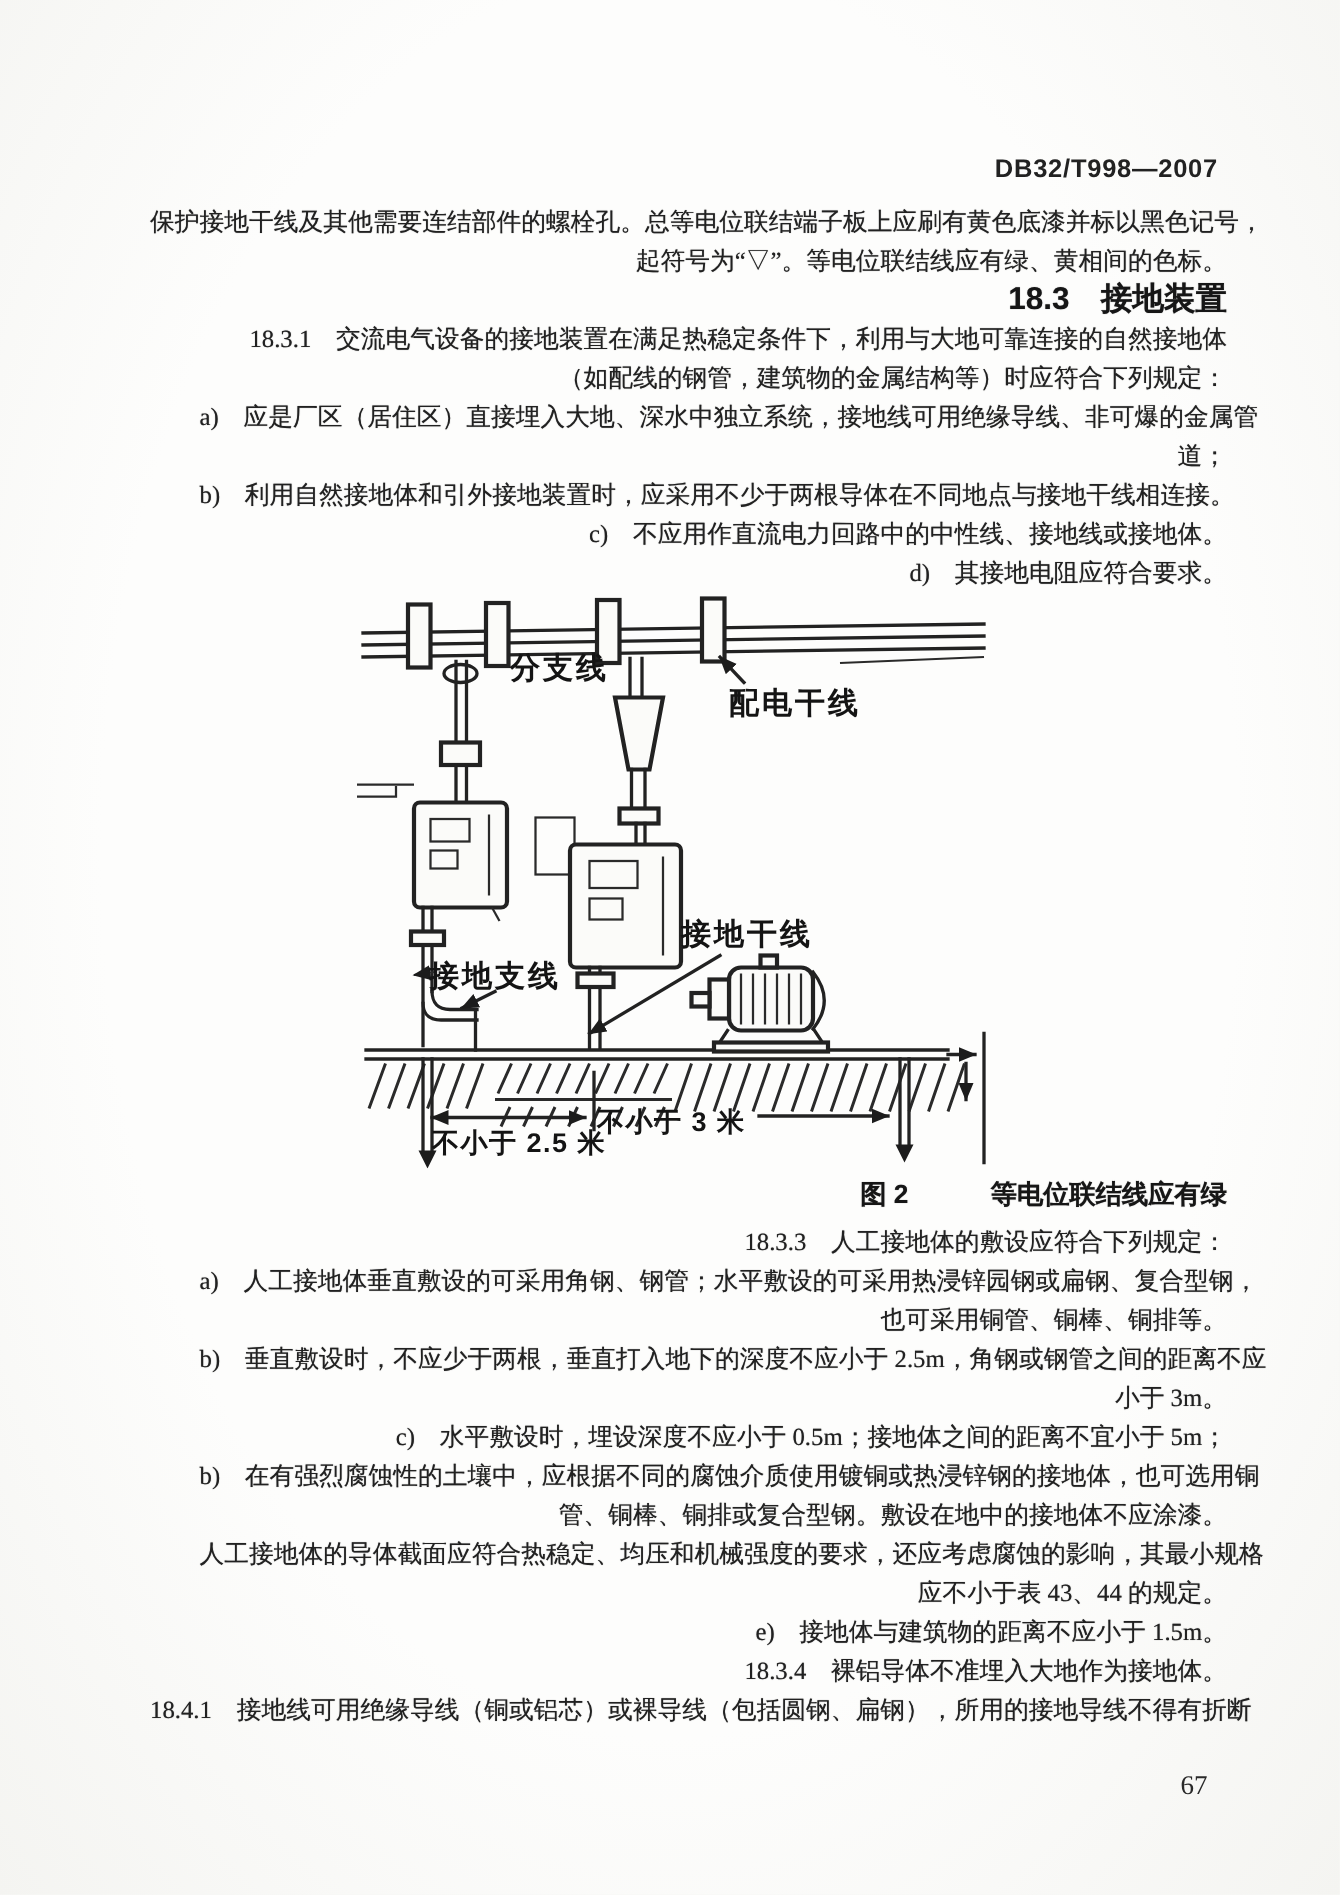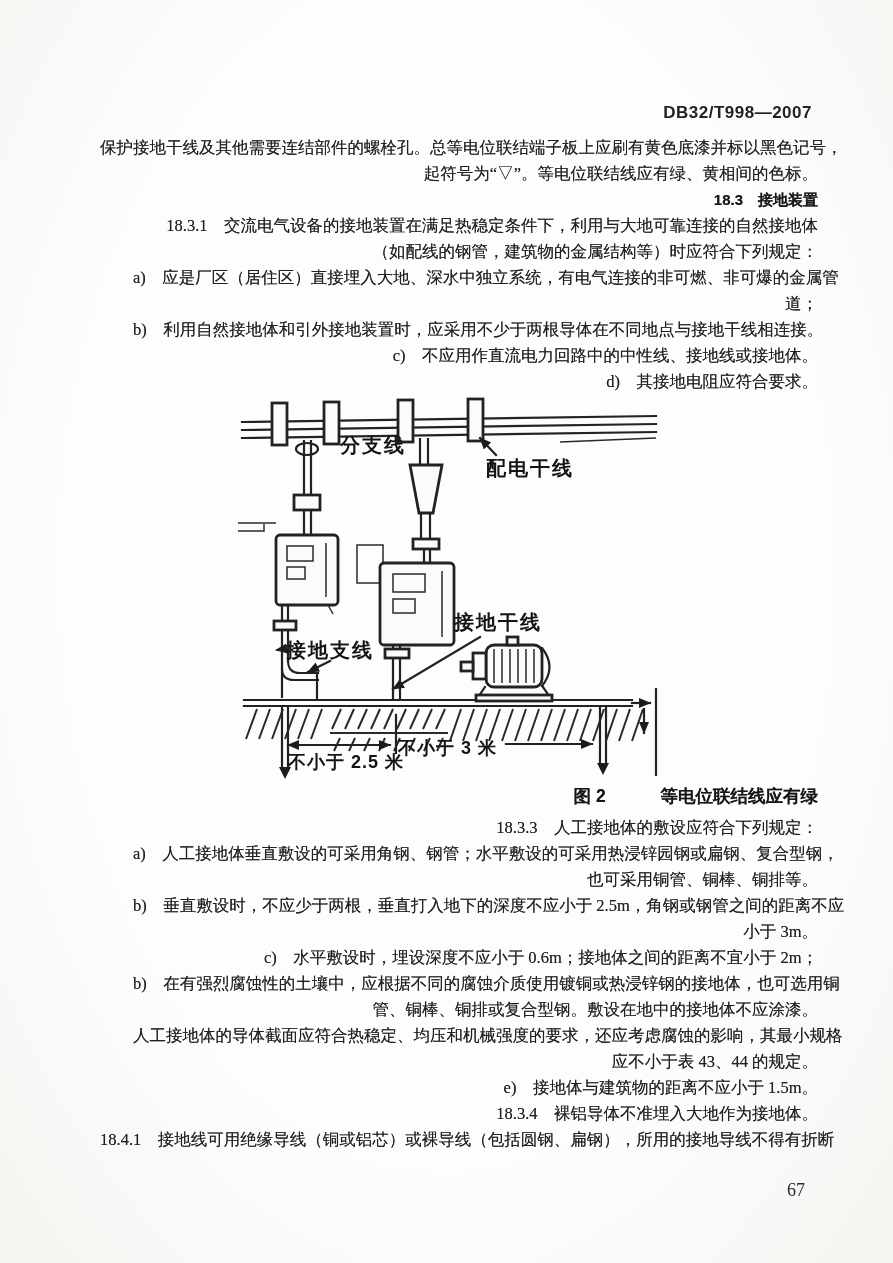--- a/index.html
+++ b/index.html
@@ -28,21 +28,21 @@
   .tline{
     white-space:pre;
     line-height:26px;
     font-size:16.5px;
     color:#212121;
     text-shadow:0 0 .6px rgba(40,40,40,.65);
   }
   .tline.indent{padding-left:33px;}
   .tline.heading{
     font-family:"Liberation Sans", sans-serif;
-    font-weight:bold; font-size:15px; color:#161616;
+    font-weight:bold; font-size:21px; color:#161616;
   }
   .figure-block{margin:2px 0 0 0;}
   .figure-block svg{display:block; margin-left:130px;}
   .fig-caption{
     margin:4px 0 6px 0; line-height:26px; height:26px;
     font-family:"Liberation Sans", sans-serif;
     font-weight:bold; font-size:17.5px; color:#161616;
     text-shadow:0 0 .6px rgba(40,40,40,.6);
   }
   .fig-caption .cap-no{margin-left:180px;}
@@ -77,21 +77,21 @@
   <div class="doc-header">DB32/T998—2007</div>
 
   <div class="text-column">
 
     <div id="lines-top">
         <div class="tline flush">保护接地干线及其他需要连结部件的螺栓孔。总等电位联结端子板上应刷有黄色底漆并标以黑色记号，</div>
         <div class="tline flush">起符号为“▽”。等电位联结线应有绿、黄相间的色标。</div>
         <div class="tline heading">18.3　接地装置</div>
         <div class="tline flush">18.3.1　交流电气设备的接地装置在满足热稳定条件下，利用与大地可靠连接的自然接地体</div>
         <div class="tline flush">（如配线的钢管，建筑物的金属结构等）时应符合下列规定：</div>
-        <div class="tline indent">a)　应是厂区（居住区）直接埋入大地、深水中独立系统，有电气连接的非可燃、非可爆的金属管</div>
+        <div class="tline indent">a)　应是厂区（居住区）直接埋入大地、深水中独立系统，接地线可用绝缘导线、非可爆的金属管</div>
         <div class="tline flush">道；</div>
         <div class="tline indent">b)　利用自然接地体和引外接地装置时，应采用不少于两根导体在不同地点与接地干线相连接。</div>
         <div class="tline indent">c)　不应用作直流电力回路中的中性线、接地线或接地体。</div>
         <div class="tline indent">d)　其接地电阻应符合要求。</div>
       </div>
 
     <div class="figure-block">
       <svg width="430" height="382" viewBox="0 0 430 382" xmlns="http://www.w3.org/2000/svg">
         <defs>
           <marker id="ah" markerUnits="userSpaceOnUse" markerWidth="13" markerHeight="11" refX="11" refY="5" orient="auto-start-reverse">
@@ -205,21 +205,21 @@
         <span class="cap-title">等电位联结线应有绿</span>
       </div>
     </div>
 
     <div id="lines-bottom">
         <div class="tline flush">18.3.3　人工接地体的敷设应符合下列规定：</div>
         <div class="tline indent">a)　人工接地体垂直敷设的可采用角钢、钢管；水平敷设的可采用热浸锌园钢或扁钢、复合型钢，</div>
         <div class="tline flush">也可采用铜管、铜棒、铜排等。</div>
         <div class="tline indent">b)　垂直敷设时，不应少于两根，垂直打入地下的深度不应小于 2.5m，角钢或钢管之间的距离不应</div>
         <div class="tline flush">小于 3m。</div>
-        <div class="tline indent">c)　水平敷设时，埋设深度不应小于 0.6m；接地体之间的距离不宜小于 2m；</div>
+        <div class="tline indent">c)　水平敷设时，埋设深度不应小于 0.5m；接地体之间的距离不宜小于 5m；</div>
         <div class="tline indent">b)　在有强烈腐蚀性的土壤中，应根据不同的腐蚀介质使用镀铜或热浸锌钢的接地体，也可选用铜</div>
         <div class="tline flush">管、铜棒、铜排或复合型钢。敷设在地中的接地体不应涂漆。</div>
         <div class="tline indent">人工接地体的导体截面应符合热稳定、均压和机械强度的要求，还应考虑腐蚀的影响，其最小规格</div>
         <div class="tline flush">应不小于表 43、44 的规定。</div>
         <div class="tline indent">e)　接地体与建筑物的距离不应小于 1.5m。</div>
         <div class="tline flush">18.3.4　裸铝导体不准埋入大地作为接地体。</div>
         <div class="tline flush">18.4.1　接地线可用绝缘导线（铜或铝芯）或裸导线（包括圆钢、扁钢），所用的接地导线不得有折断</div>
       </div>
 
   </div>

